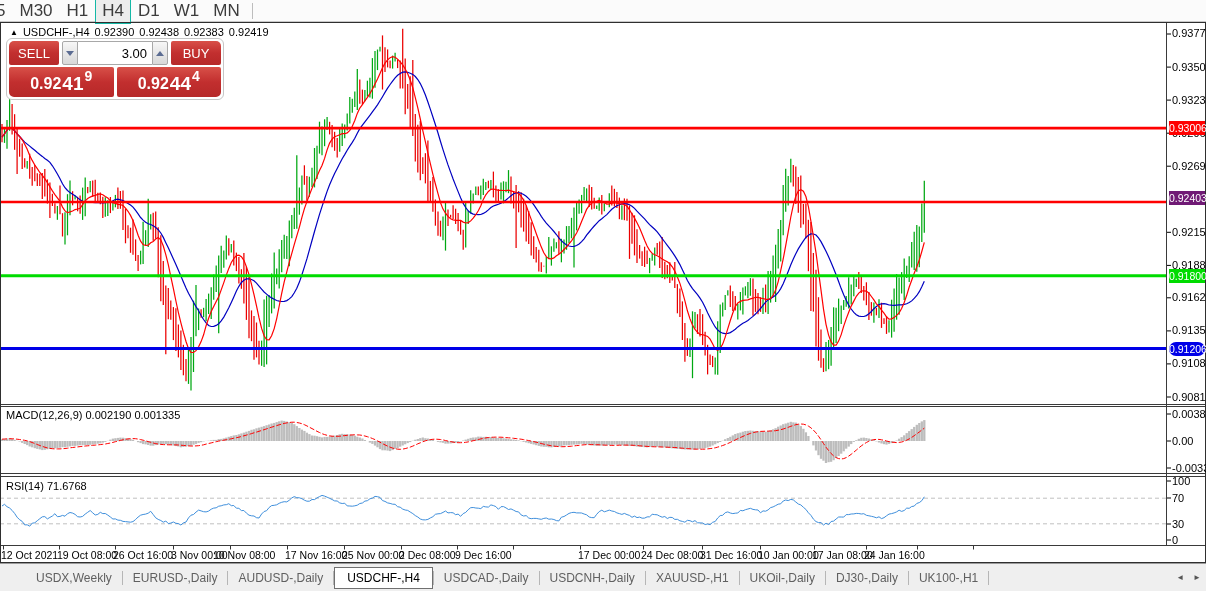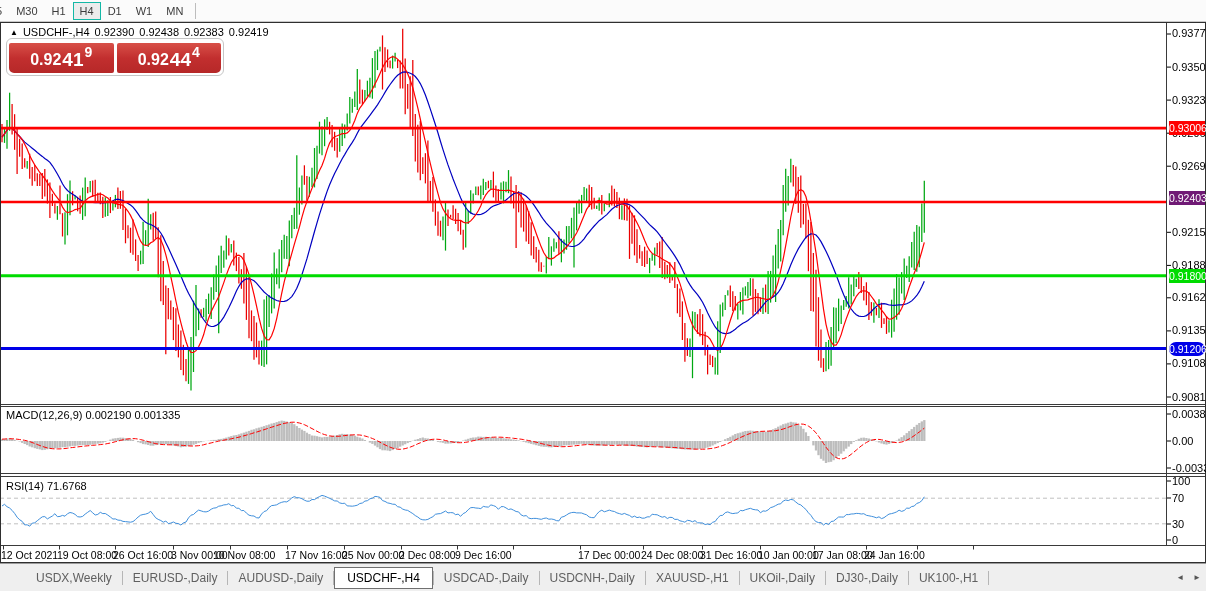--- a/index.html
+++ b/index.html
@@ -1,20 +1,20 @@
 <!DOCTYPE html>
 <html><head>
 <meta charset="utf-8">
 <style>
   html,body{margin:0;padding:0}
   body{width:1206px;height:591px;position:relative;overflow:hidden;background:#fff;
        font-family:"Liberation Sans",sans-serif;-webkit-font-smoothing:antialiased}
   
   #toolbar{position:absolute;top:0;left:0;width:1206px;height:22px;background:#fbfbfb;
-           border-bottom:1px solid #c9c9c9;display:flex;align-items:center;font-size:11px;
+           border-bottom:1px solid #c9c9c9;display:flex;align-items:center;font-size:17px;
            color:#3c3c3c;box-sizing:border-box}
   .tfbtn{padding:3px 7px;cursor:default;white-space:nowrap}
   .tfbtn.first{margin-left:-4px;padding-left:0}
   .tfbtn.active{background:#ececec;border:1px solid #14b8a6;padding:2px 6px}
   .tfsep{width:1px;height:16px;background:#bdbdbd;margin-left:5px}
   
   #chart-svg{position:absolute;top:0;left:0;display:block}
   
   #ohlc-header{position:absolute;top:26px;left:10px;font-size:11px;color:#000;display:flex;
                gap:5px;align-items:center;white-space:nowrap}
@@ -890,20 +890,37 @@
   <div id="ohlc-header">
     <span class="tri">▲</span>
     <span>USDCHF-,H4</span>
     <span>0.92390</span>
     <span>0.92438</span>
     <span>0.92383</span>
     <span>0.92419</span>
   </div>
 
   <div id="trade-panel">
+    <div class="tp-row1">
+      <div id="sell-btn" class="redbtn">
+        <span>SELL</span>
+      </div>
+      <div class="spinner">
+        <div class="spinbtn left">
+          <i class="tri-dn"></i>
+        </div>
+        <input id="vol-input" value="3.00" style="">
+        <div class="spinbtn right">
+          <i class="tri-up"></i>
+        </div>
+      </div>
+      <div id="buy-btn" class="redbtn">
+        <span>BUY</span>
+      </div>
+    </div>
     <div class="tp-row2">
       <div id="sell-price" class="redbtn pricebox">
         <span class="bp-pre">0.92</span>
         <span class="bp-big">41</span>
         <span class="bp-sup">9</span>
       </div>
       <div id="buy-price" class="redbtn pricebox">
         <span class="bp-pre">0.92</span>
         <span class="bp-big">44</span>
         <span class="bp-sup">4</span>

